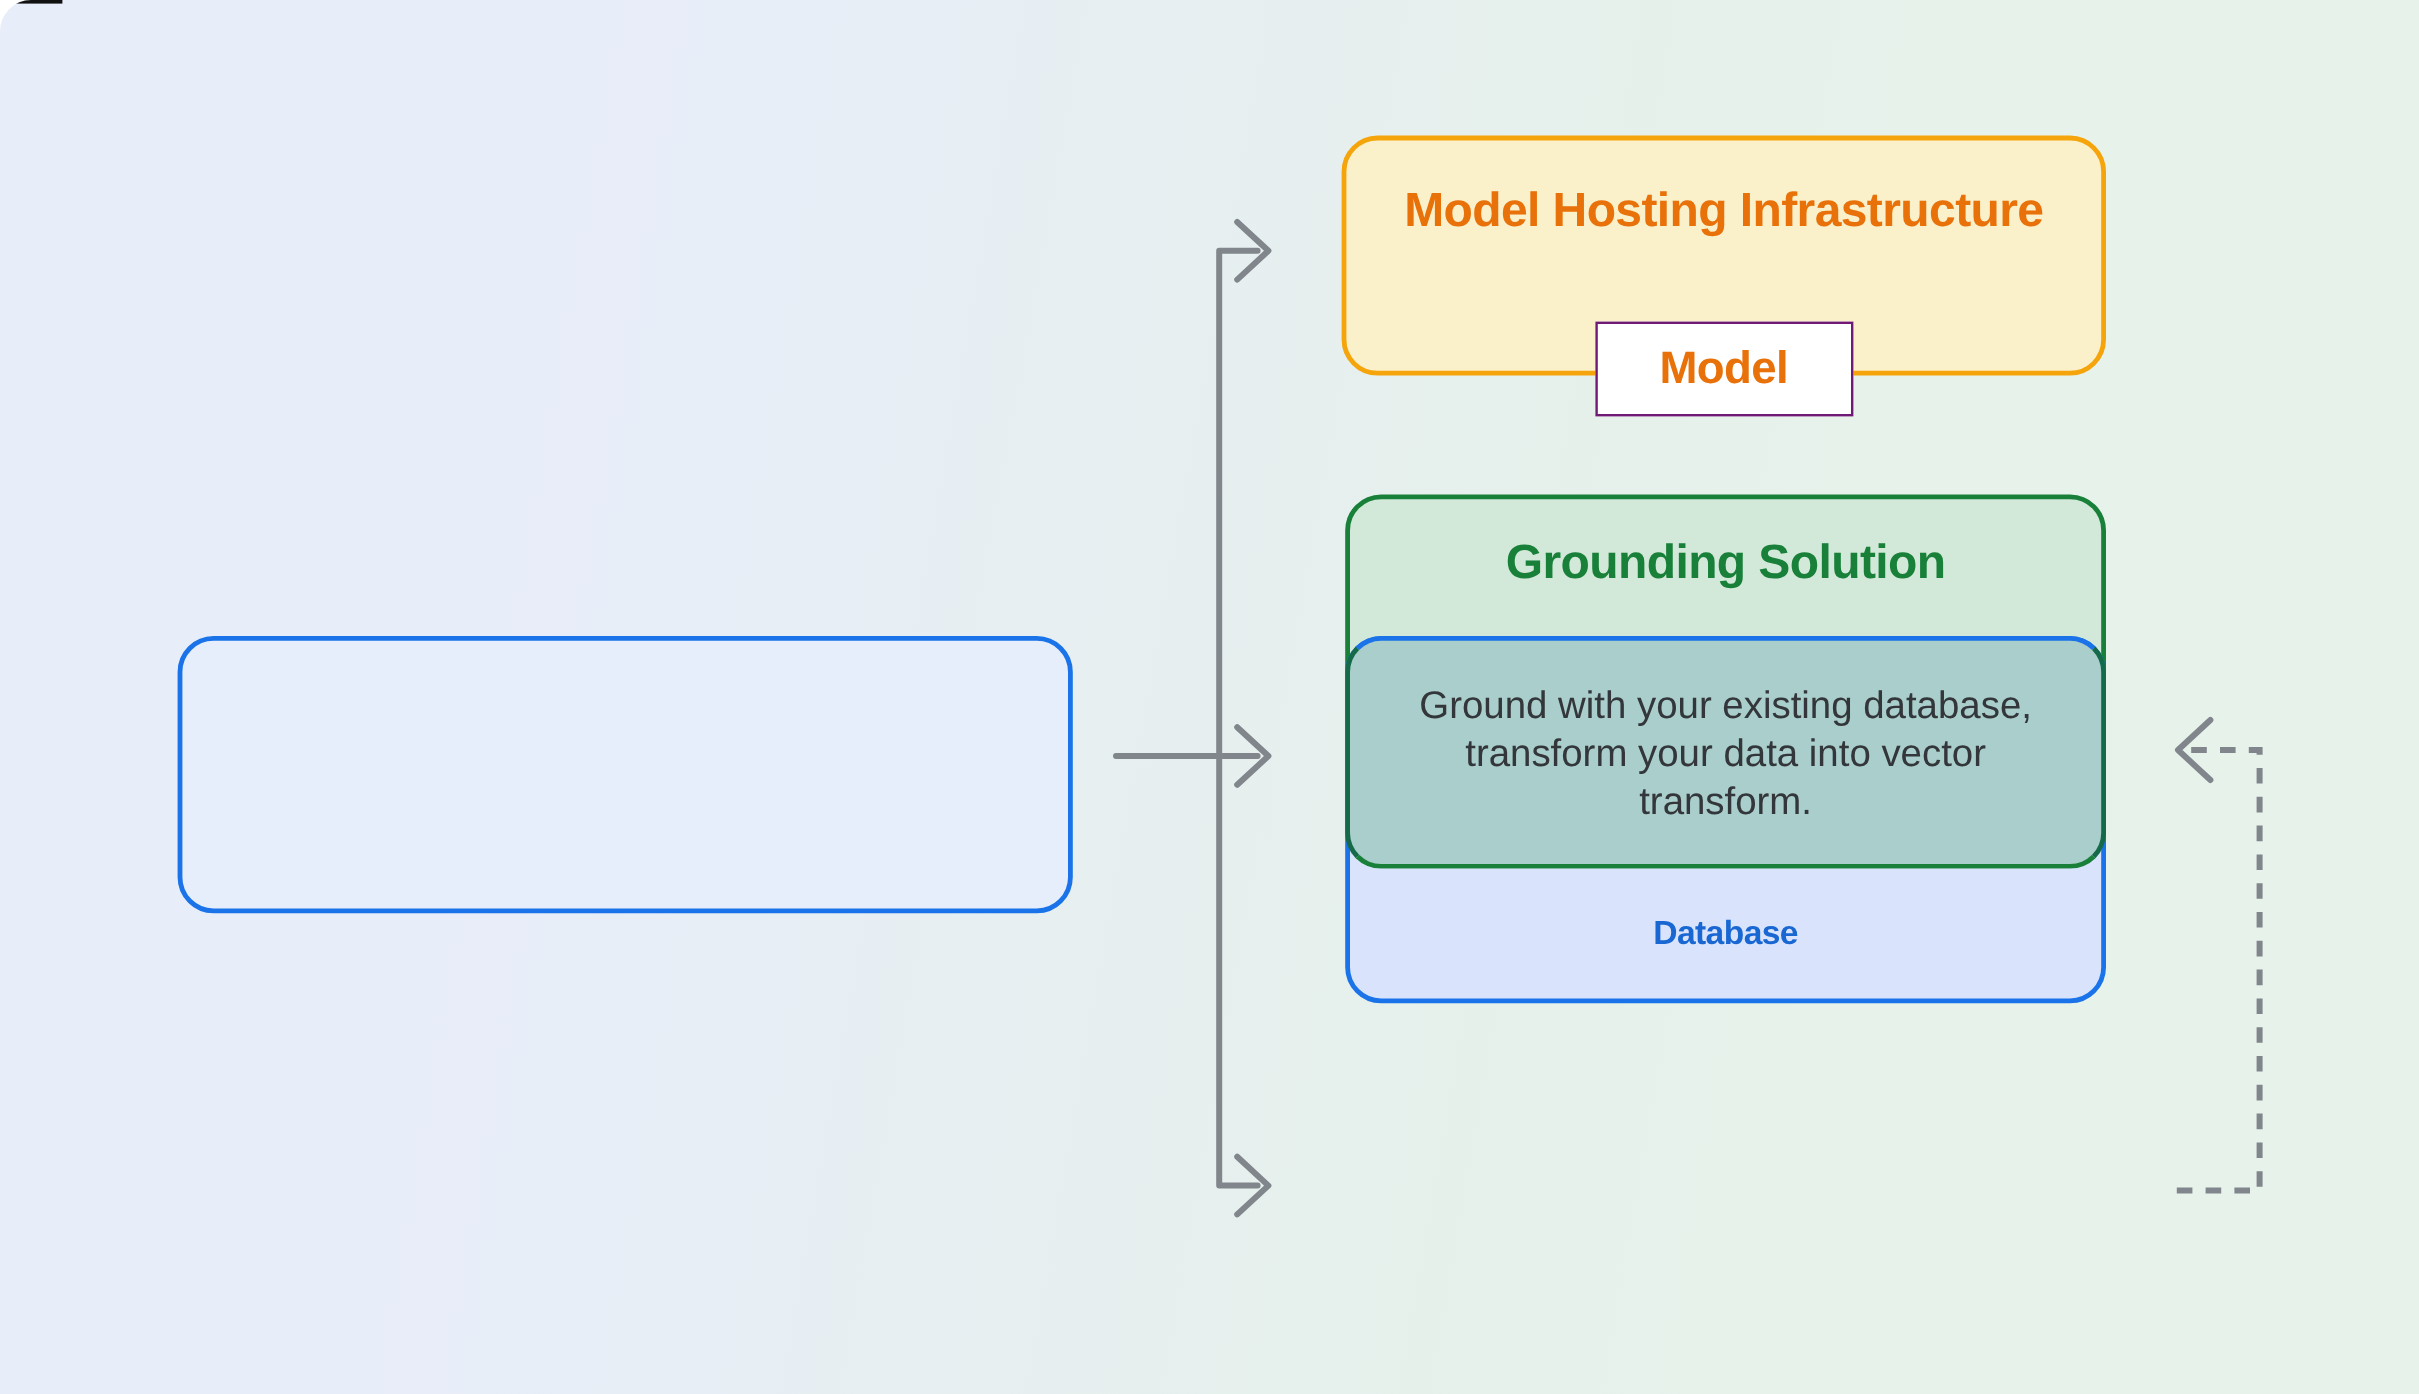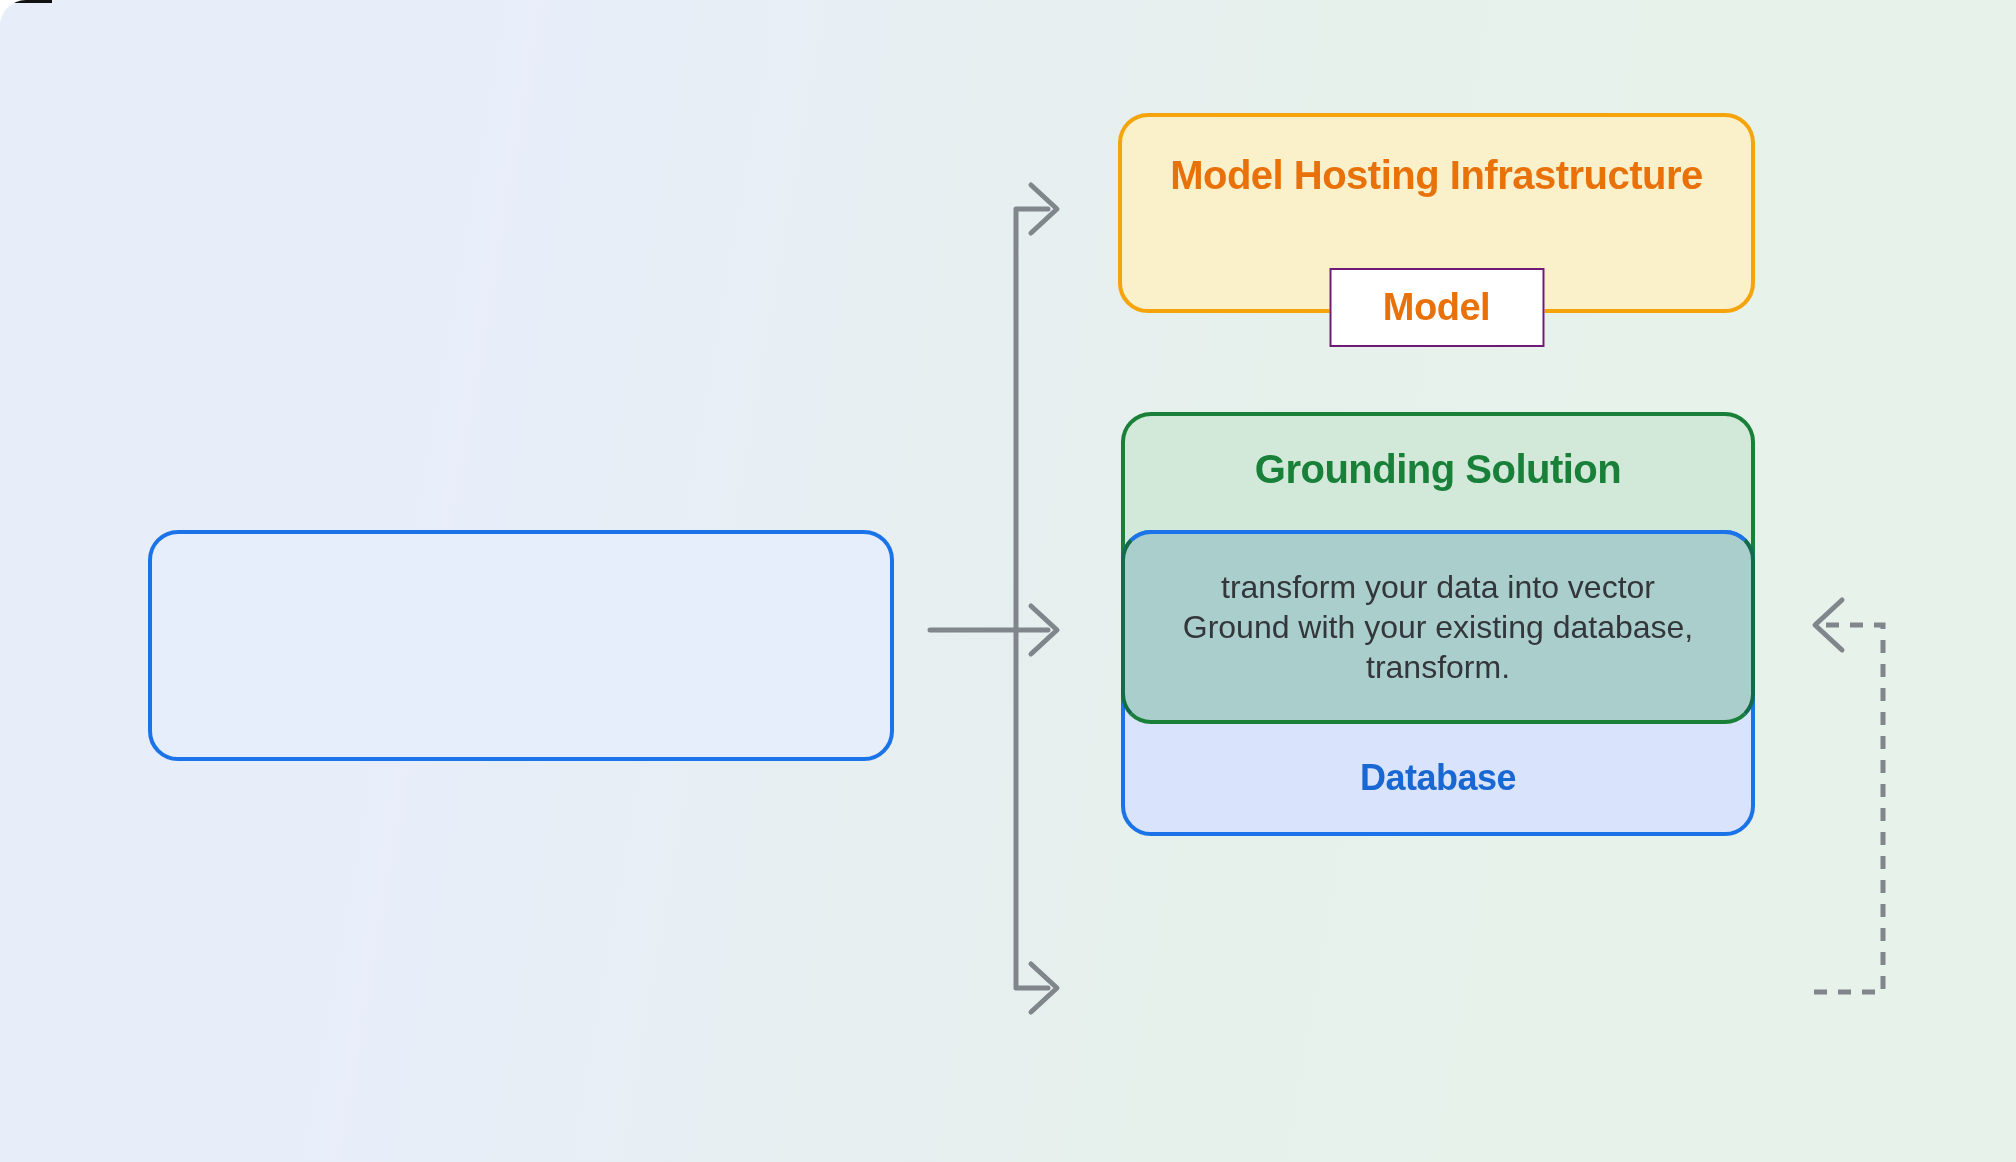--- a/index.html
+++ b/index.html
@@ -88,21 +88,21 @@
     border: 4px solid #1a73e8;
   }
   .database-label-band {
     position: absolute;
     left: 0; top: 190px;
     width: 100%; height: 108px;
     display: flex;
     align-items: center;
     justify-content: center;
     font-weight: 700;
-    font-size: 36px;
+    font-size: 28px;
     letter-spacing: -0.5px;
     color: #1967d2;
   }
 
   
   .overlap-box {
     left: 1121px; top: 530px;
     width: 634px; height: 194px;
     background: #a9cecb;
     border-top: 4px solid #1a73e8;
@@ -163,22 +163,22 @@
 
   <div class="node grounding-box">
     <div class="node-title">Grounding Solution</div>
   </div>
 
   <div class="node database-box">
     <div class="database-label-band">Database</div>
   </div>
 
   <div class="node overlap-box">
+    <div class="desc-line">Ground with your existing database,</div>
     <div class="desc-line">transform your data into vector</div>
-    <div class="desc-line">Ground with your existing database,</div>
     <div class="desc-line">transform.</div>
   </div>
 
 
   <svg class="arrow-layer" viewBox="0 0 2016 1162" xmlns="http://www.w3.org/2000/svg">
 
     <g stroke="#80868b" stroke-width="5" fill="none" stroke-linecap="round" stroke-linejoin="round">
       <path d="M 930 630 H 1016 M 1016 209 V 988 M 1016 209 H 1048 M 1016 630 H 1048 M 1016 988 H 1048"></path>
       <path d="M 1031 185 L 1057 209 L 1031 233"></path>
       <path d="M 1031 606 L 1057 630 L 1031 654"></path>

